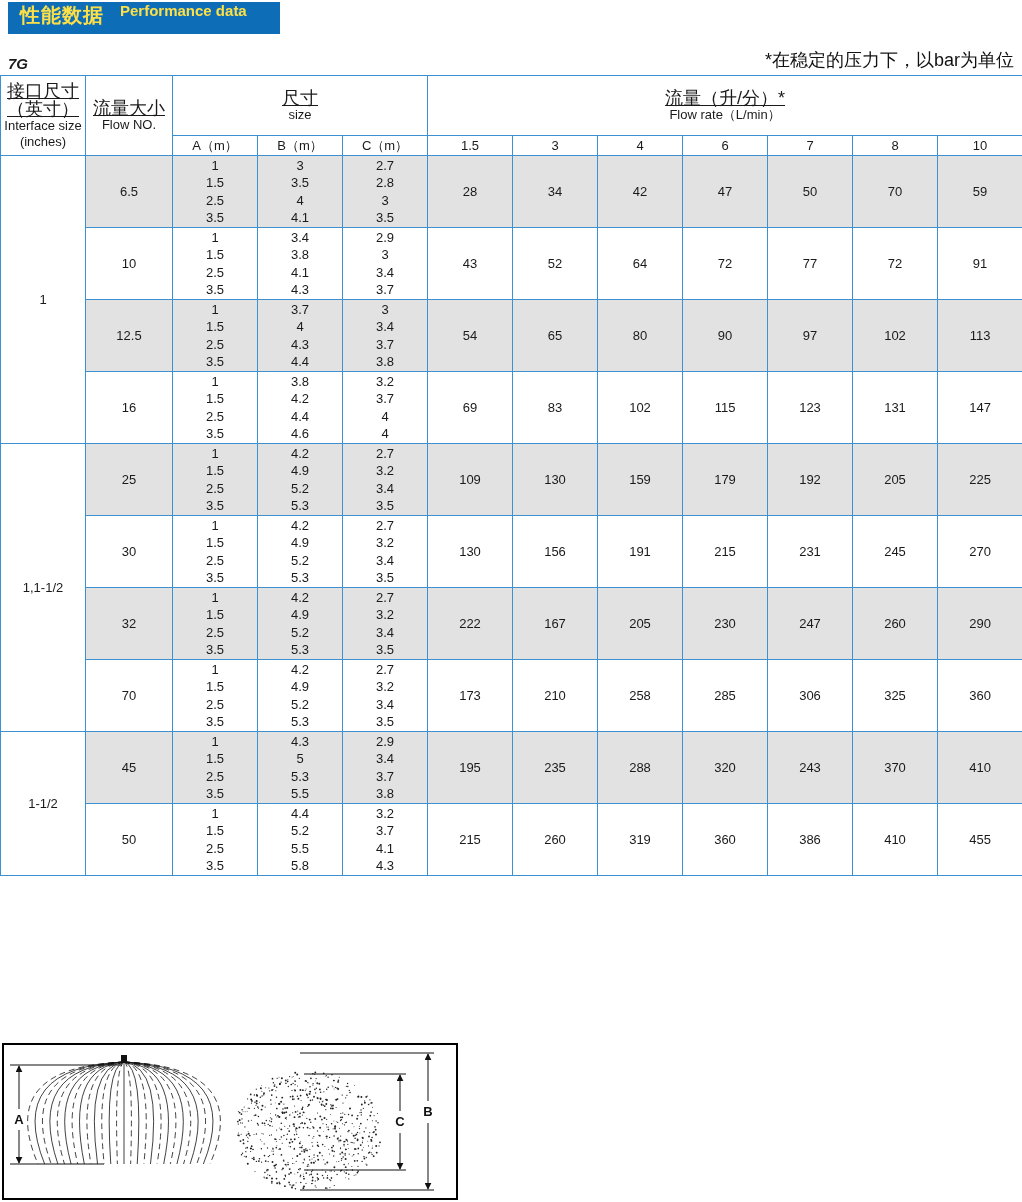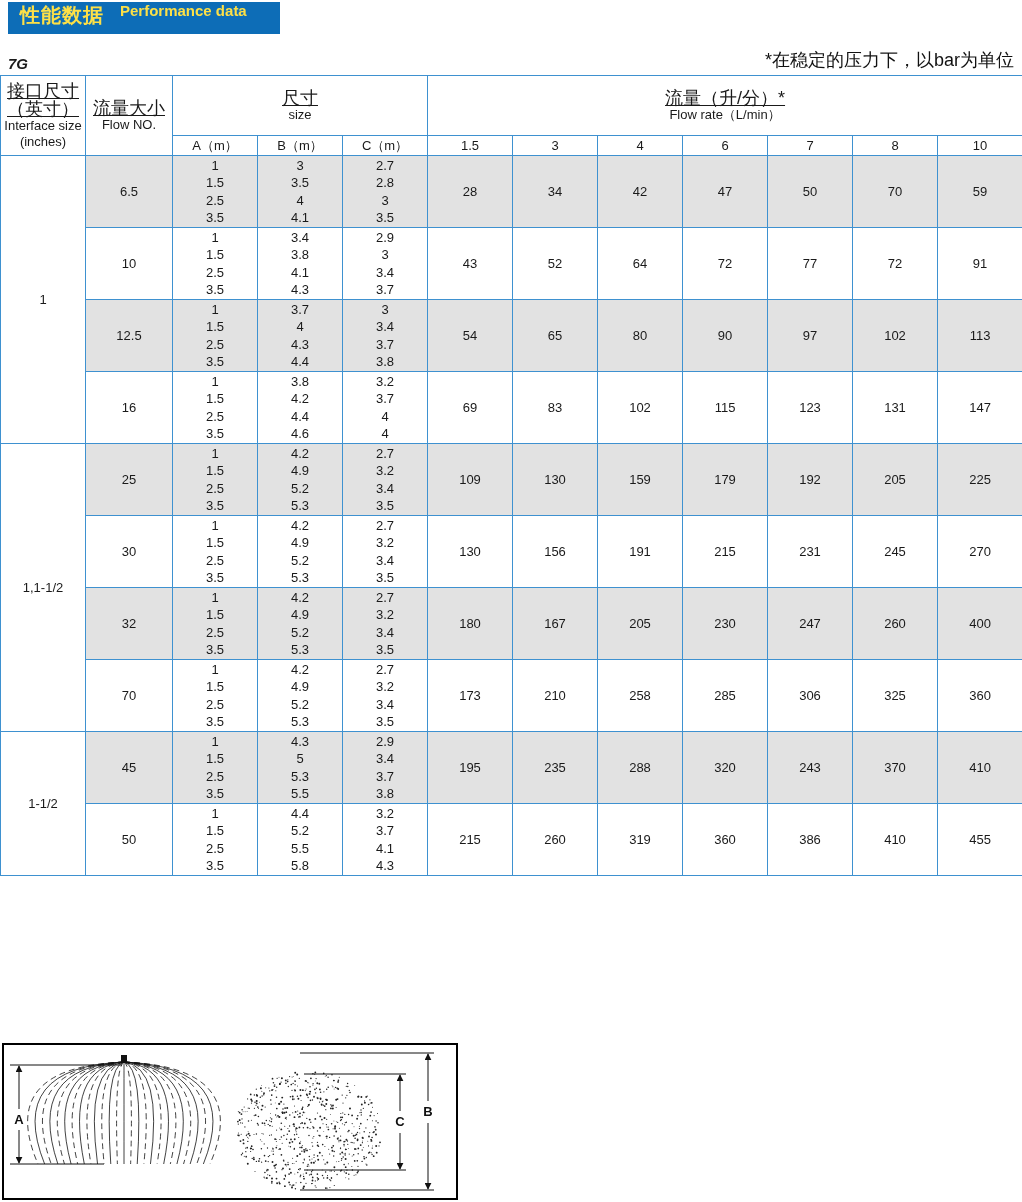--- a/index.html
+++ b/index.html
@@ -290,27 +290,27 @@
           <div>4.9</div>
           <div>5.2</div>
           <div>5.3</div>
         </td>
         <td class="dims">
           <div>2.7</div>
           <div>3.2</div>
           <div>3.4</div>
           <div>3.5</div>
         </td>
-        <td class="rate">180</td>
+        <td class="rate">222</td>
         <td class="rate">167</td>
         <td class="rate">205</td>
         <td class="rate">230</td>
         <td class="rate">247</td>
         <td class="rate">260</td>
-        <td class="rate">400</td>
+        <td class="rate">290</td>
       </tr>
       <tr>
         <td class="flowno">70</td>
         <td class="dims">
           <div>1</div>
           <div>1.5</div>
           <div>2.5</div>
           <div>3.5</div>
         </td>
         <td class="dims">

